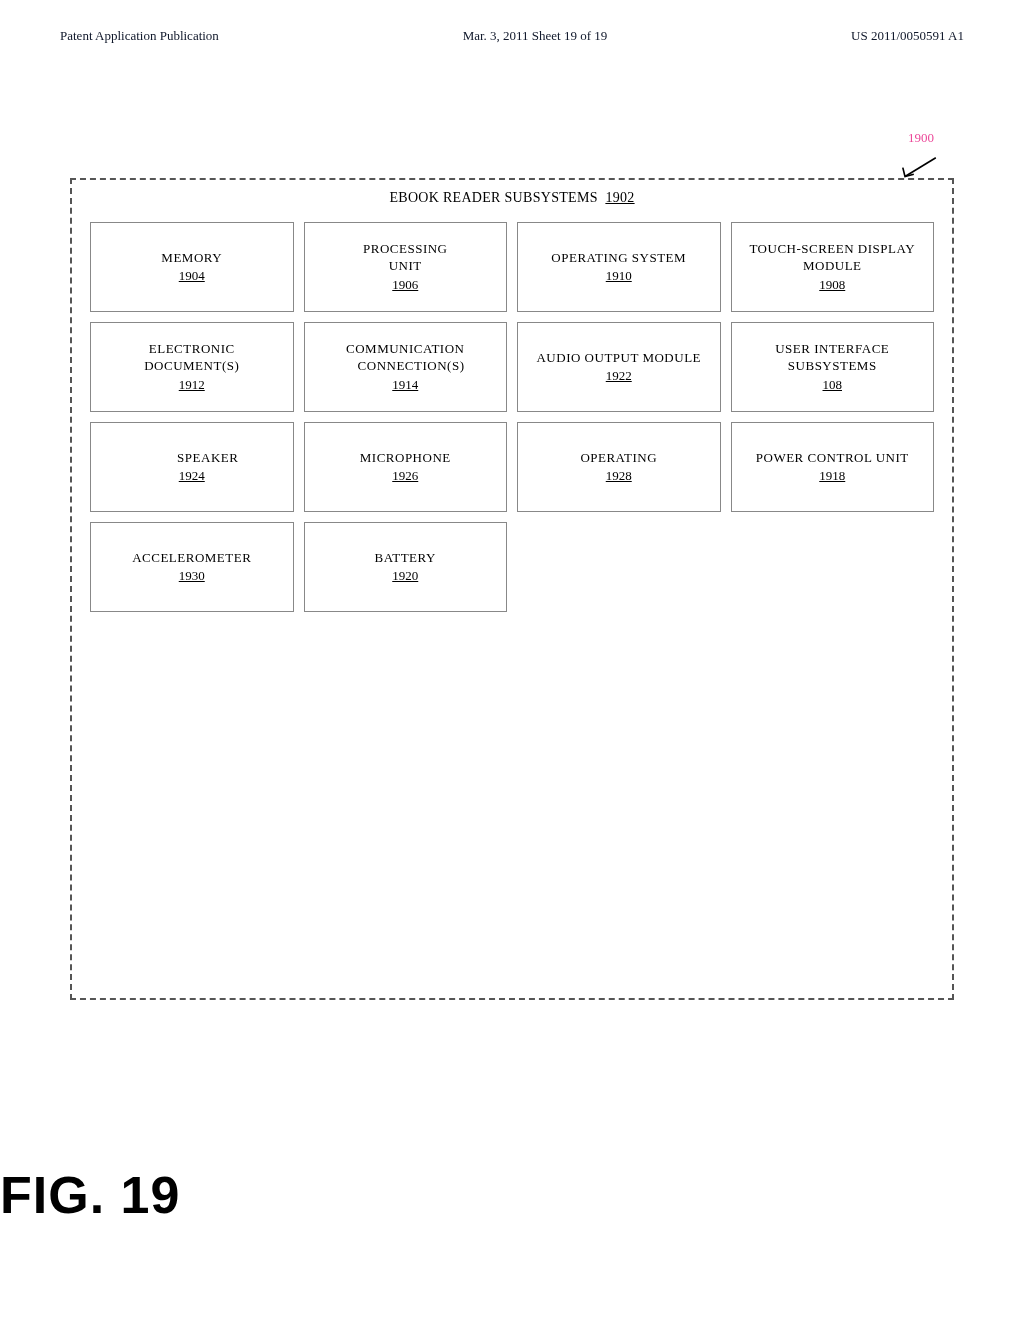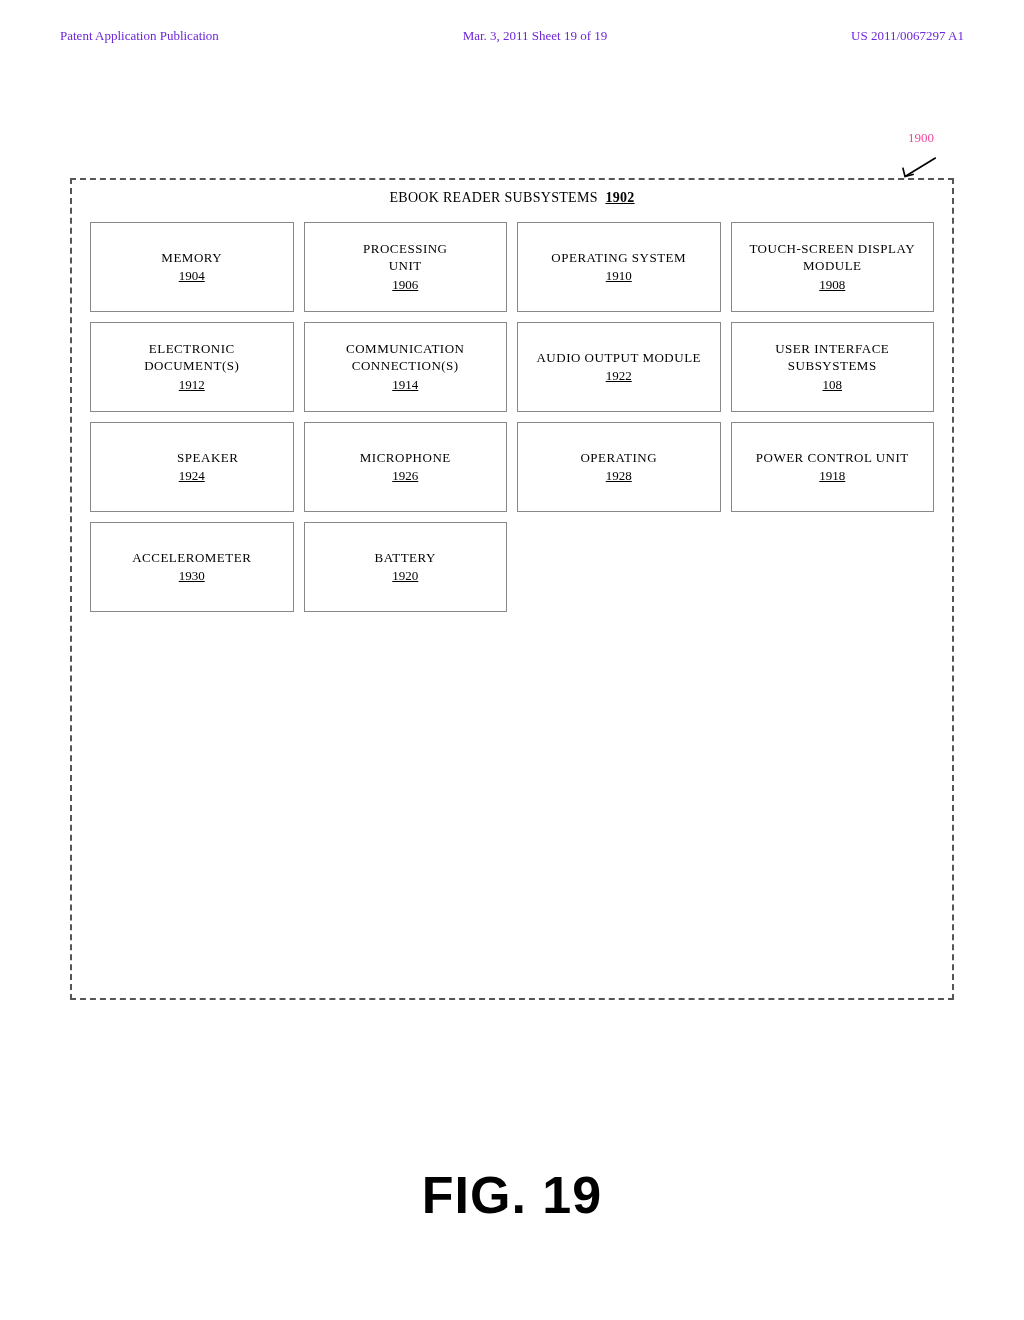--- a/index.html
+++ b/index.html
@@ -12,21 +12,21 @@
       overflow: hidden;
     }
 
     
     .header {
       display: flex;
       justify-content: space-between;
       align-items: flex-start;
       padding: 28px 60px 0 60px;
       font-size: 13px;
-      color: #6d28d9;
+      color: #0f172a;
     }
 
     
     .ref-1900 {
       position: absolute;
       top: 130px;
       right: 90px;
       font-size: 13px;
       color: #ec4899;
     }
@@ -52,21 +52,20 @@
     .outer-title {
       text-align: center;
       padding: 10px 0 0 0;
       font-size: 14px;
       font-weight: normal;
       letter-spacing: 0.3px;
       color: #000;
     }
     .outer-title span.underline {
       text-decoration: underline;
-      font-weight: bold;
     }
 
     
     .grid {
       display: grid;
       grid-template-columns: 1fr 1fr 1fr 1fr;
       gap: 10px;
       padding: 12px 18px 14px 18px;
       margin-top: 4px;
     }
@@ -96,35 +95,34 @@
       margin-top: 2px;
       color: #000;
     }
 
     
     .fig-label {
       position: absolute;
       bottom: 95px;
       left: 0;
       right: 0;
-      text-align: center;
       font-size: 52px;
       font-weight: bold;
       font-family: Arial, Helvetica, sans-serif;
       color: #000;
       letter-spacing: 1px;
     }
   </style>
 </head>
 <body>
 
 <div class="header">
   <span>Patent Application Publication</span>
   <span>Mar. 3, 2011   Sheet 19 of 19</span>
-  <span>US 2011/0067297 A1</span>
+  <span>US 2011/0050591 A1</span>
 </div>
 
 <svg class="ref-1900-arrow" viewBox="0 0 50 25" style="position:absolute;top:152px;right:75px;width:55px;height:28px;">
   <line x1="10" y1="22" x2="38" y2="5" stroke="#000" stroke-width="1.5"></line>
   <polyline points="8,14 10,22 18,20" fill="none" stroke="#000" stroke-width="1.5"></polyline>
 </svg>
 <div class="ref-1900">
   <span>1900</span>
 </div>
 
@@ -151,21 +149,21 @@
       <div class="box">
         <div class="box-label" style="white-space: pre-line;">TOUCH-SCREEN DISPLAY
 MODULE</div>
         <div class="box-ref">1908</div>
       </div>
       <div class="box">
         <div class="box-label" style="white-space: pre-line;">ELECTRONIC DOCUMENT(S)</div>
         <div class="box-ref">1912</div>
       </div>
       <div class="box">
-        <div class="box-label" style="white-space: pre-line;">COMMUNICATION
+        <div class="box-label" style="white-space: pre-line; text-align: right;">COMMUNICATION
 CONNECTION(S)</div>
         <div class="box-ref">1914</div>
       </div>
       <div class="box">
         <div class="box-label" style="white-space: pre-line;">AUDIO OUTPUT MODULE</div>
         <div class="box-ref">1922</div>
       </div>
       <div class="box">
         <div class="box-label" style="white-space: pre-line;">USER INTERFACE SUBSYSTEMS</div>
         <div class="box-ref">108</div>

